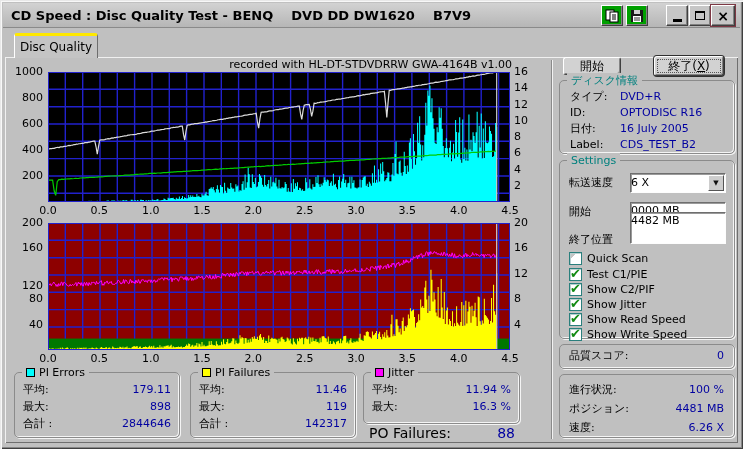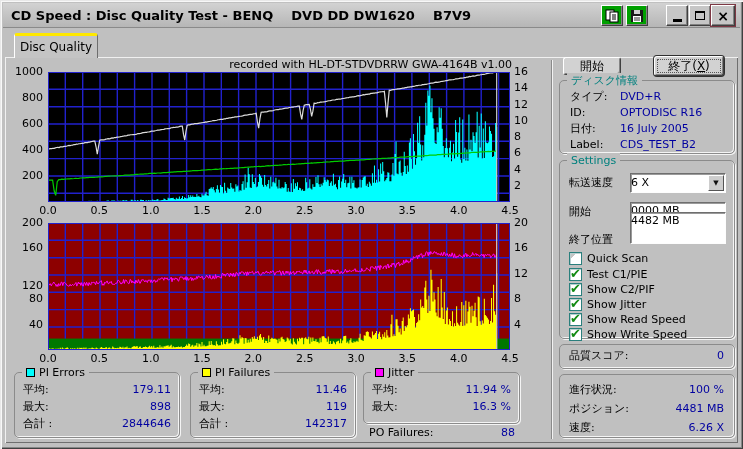--- a/index.html
+++ b/index.html
@@ -52,21 +52,21 @@
   .legend-sq{width:9px;height:9px;border:1px solid #000;display:inline-block;}
   .row{position:absolute;font-size:11px;height:14px;line-height:14px;white-space:nowrap;}
   .val{color:#0000A0;}
   .rowval{position:absolute;font-size:11px;height:14px;line-height:14px;color:#0000A0;white-space:nowrap;text-align:right;}
   .r{text-align:right;}
 
   
   #box-pie{left:14px;top:372px;width:166px;height:66px;}
   #box-pif{left:190px;top:372px;width:166px;height:66px;}
   #box-jit{left:363px;top:372px;width:157px;height:52px;}
-  .po-row{position:absolute;left:369px;top:426px;width:146px;font-size:11px;height:14px;line-height:14px;}
+  .po-row{position:absolute;left:369px;top:426px;width:146px;font-size:14px;height:14px;line-height:14px;}
 
   
   .btn{position:absolute;background:#d2d2d2;border-top:1px solid #fff;border-left:1px solid #fff;
     border-right:1px solid #404040;border-bottom:1px solid #404040;box-shadow:inset -1px -1px 0 #848484;
     border-radius:3px;font-size:12px;display:flex;align-items:center;justify-content:center;cursor:default;}
   #btn-start{left:563px;top:57px;width:58px;height:18px;}
   #btn-exit{left:654px;top:56px;width:70px;height:20px;outline:1px dotted #555;outline-offset:-4px;box-shadow:inset -1px -1px 0 #848484,0 0 0 1px #303030;}
   #grp-disc{left:559px;top:80px;width:176px;height:74px;}
   #grp-set{left:559px;top:160px;width:176px;height:179px;}
   #grp-quality{left:559px;top:344px;width:176px;height:25px;}

